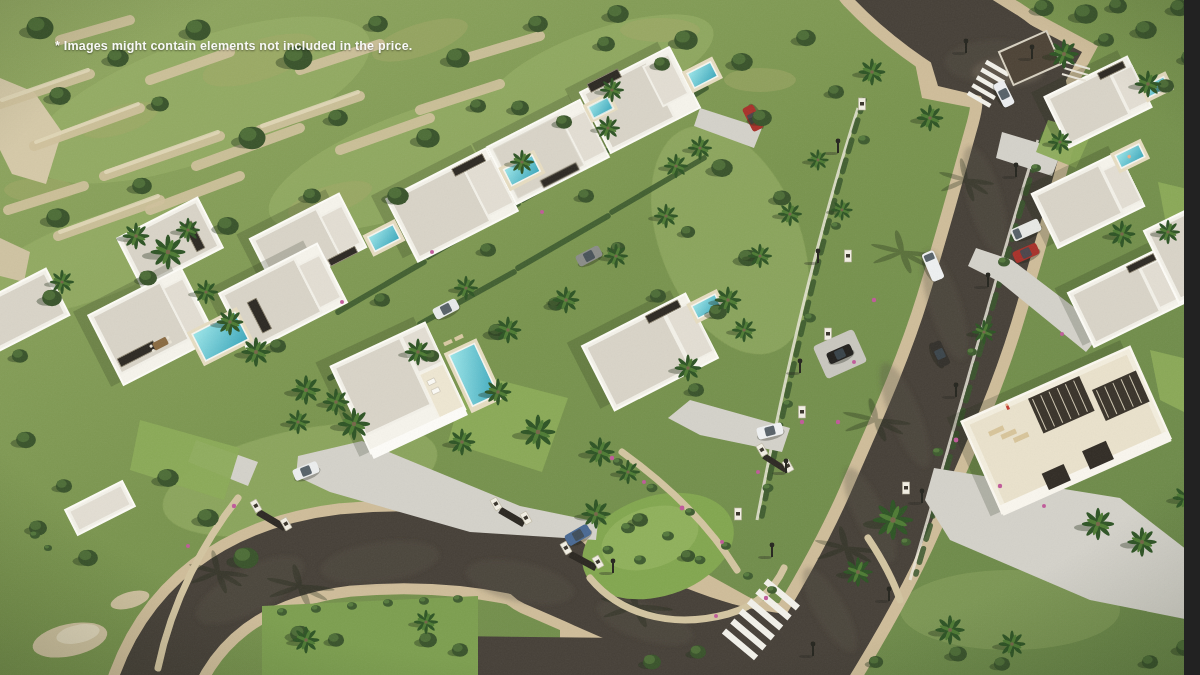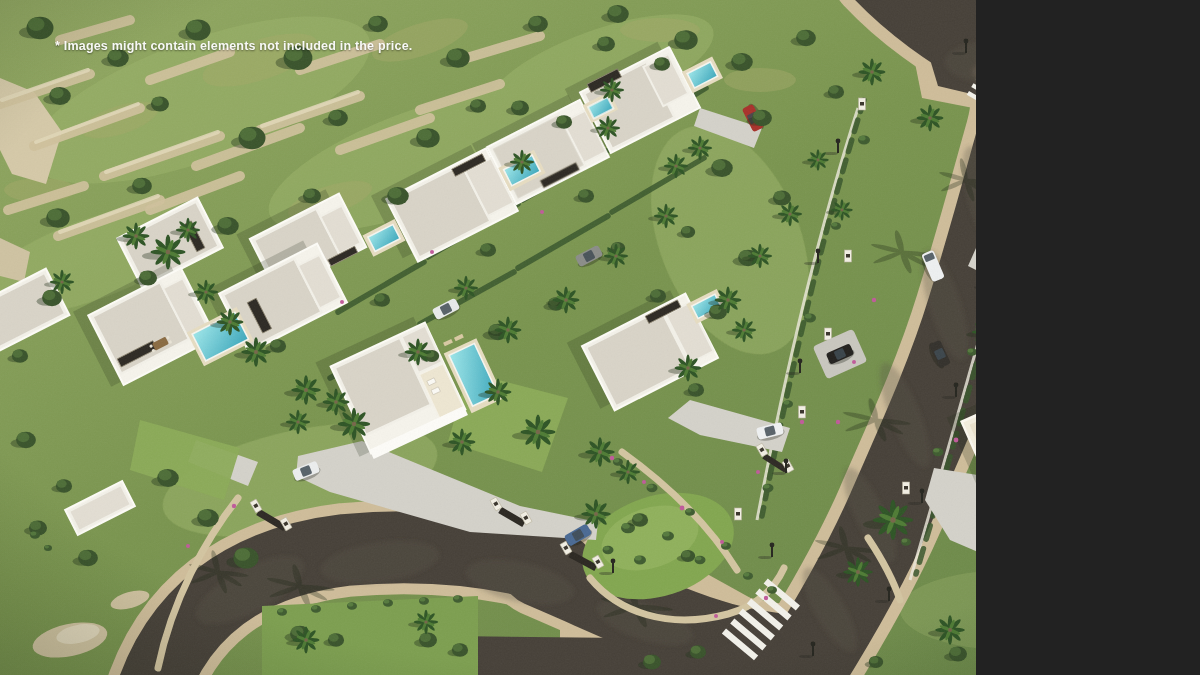--- a/index.html
+++ b/index.html
@@ -1,17 +1,17 @@
 <!DOCTYPE html>
 <html><head>
 <meta charset="utf-8">
 <style>
   html,body{margin:0;padding:0;background:#222;}
   .stage{
-    position:relative;width:976px;height:675px;overflow:hidden;
+    position:relative;width:1184px;height:675px;overflow:hidden;
     background:#75914e;font-family:"Liberation Sans",sans-serif;
   }
   .stage svg{position:absolute;inset:0;display:block;}
   .watermark{
     position:absolute;left:55px;top:39px;
     font-size:12.5px;font-weight:600;letter-spacing:.2px;
     color:rgba(255,255,255,.95);
     text-shadow:0 1px 2px rgba(0,0,0,.45);
     user-select:none;white-space:nowrap;
   }

